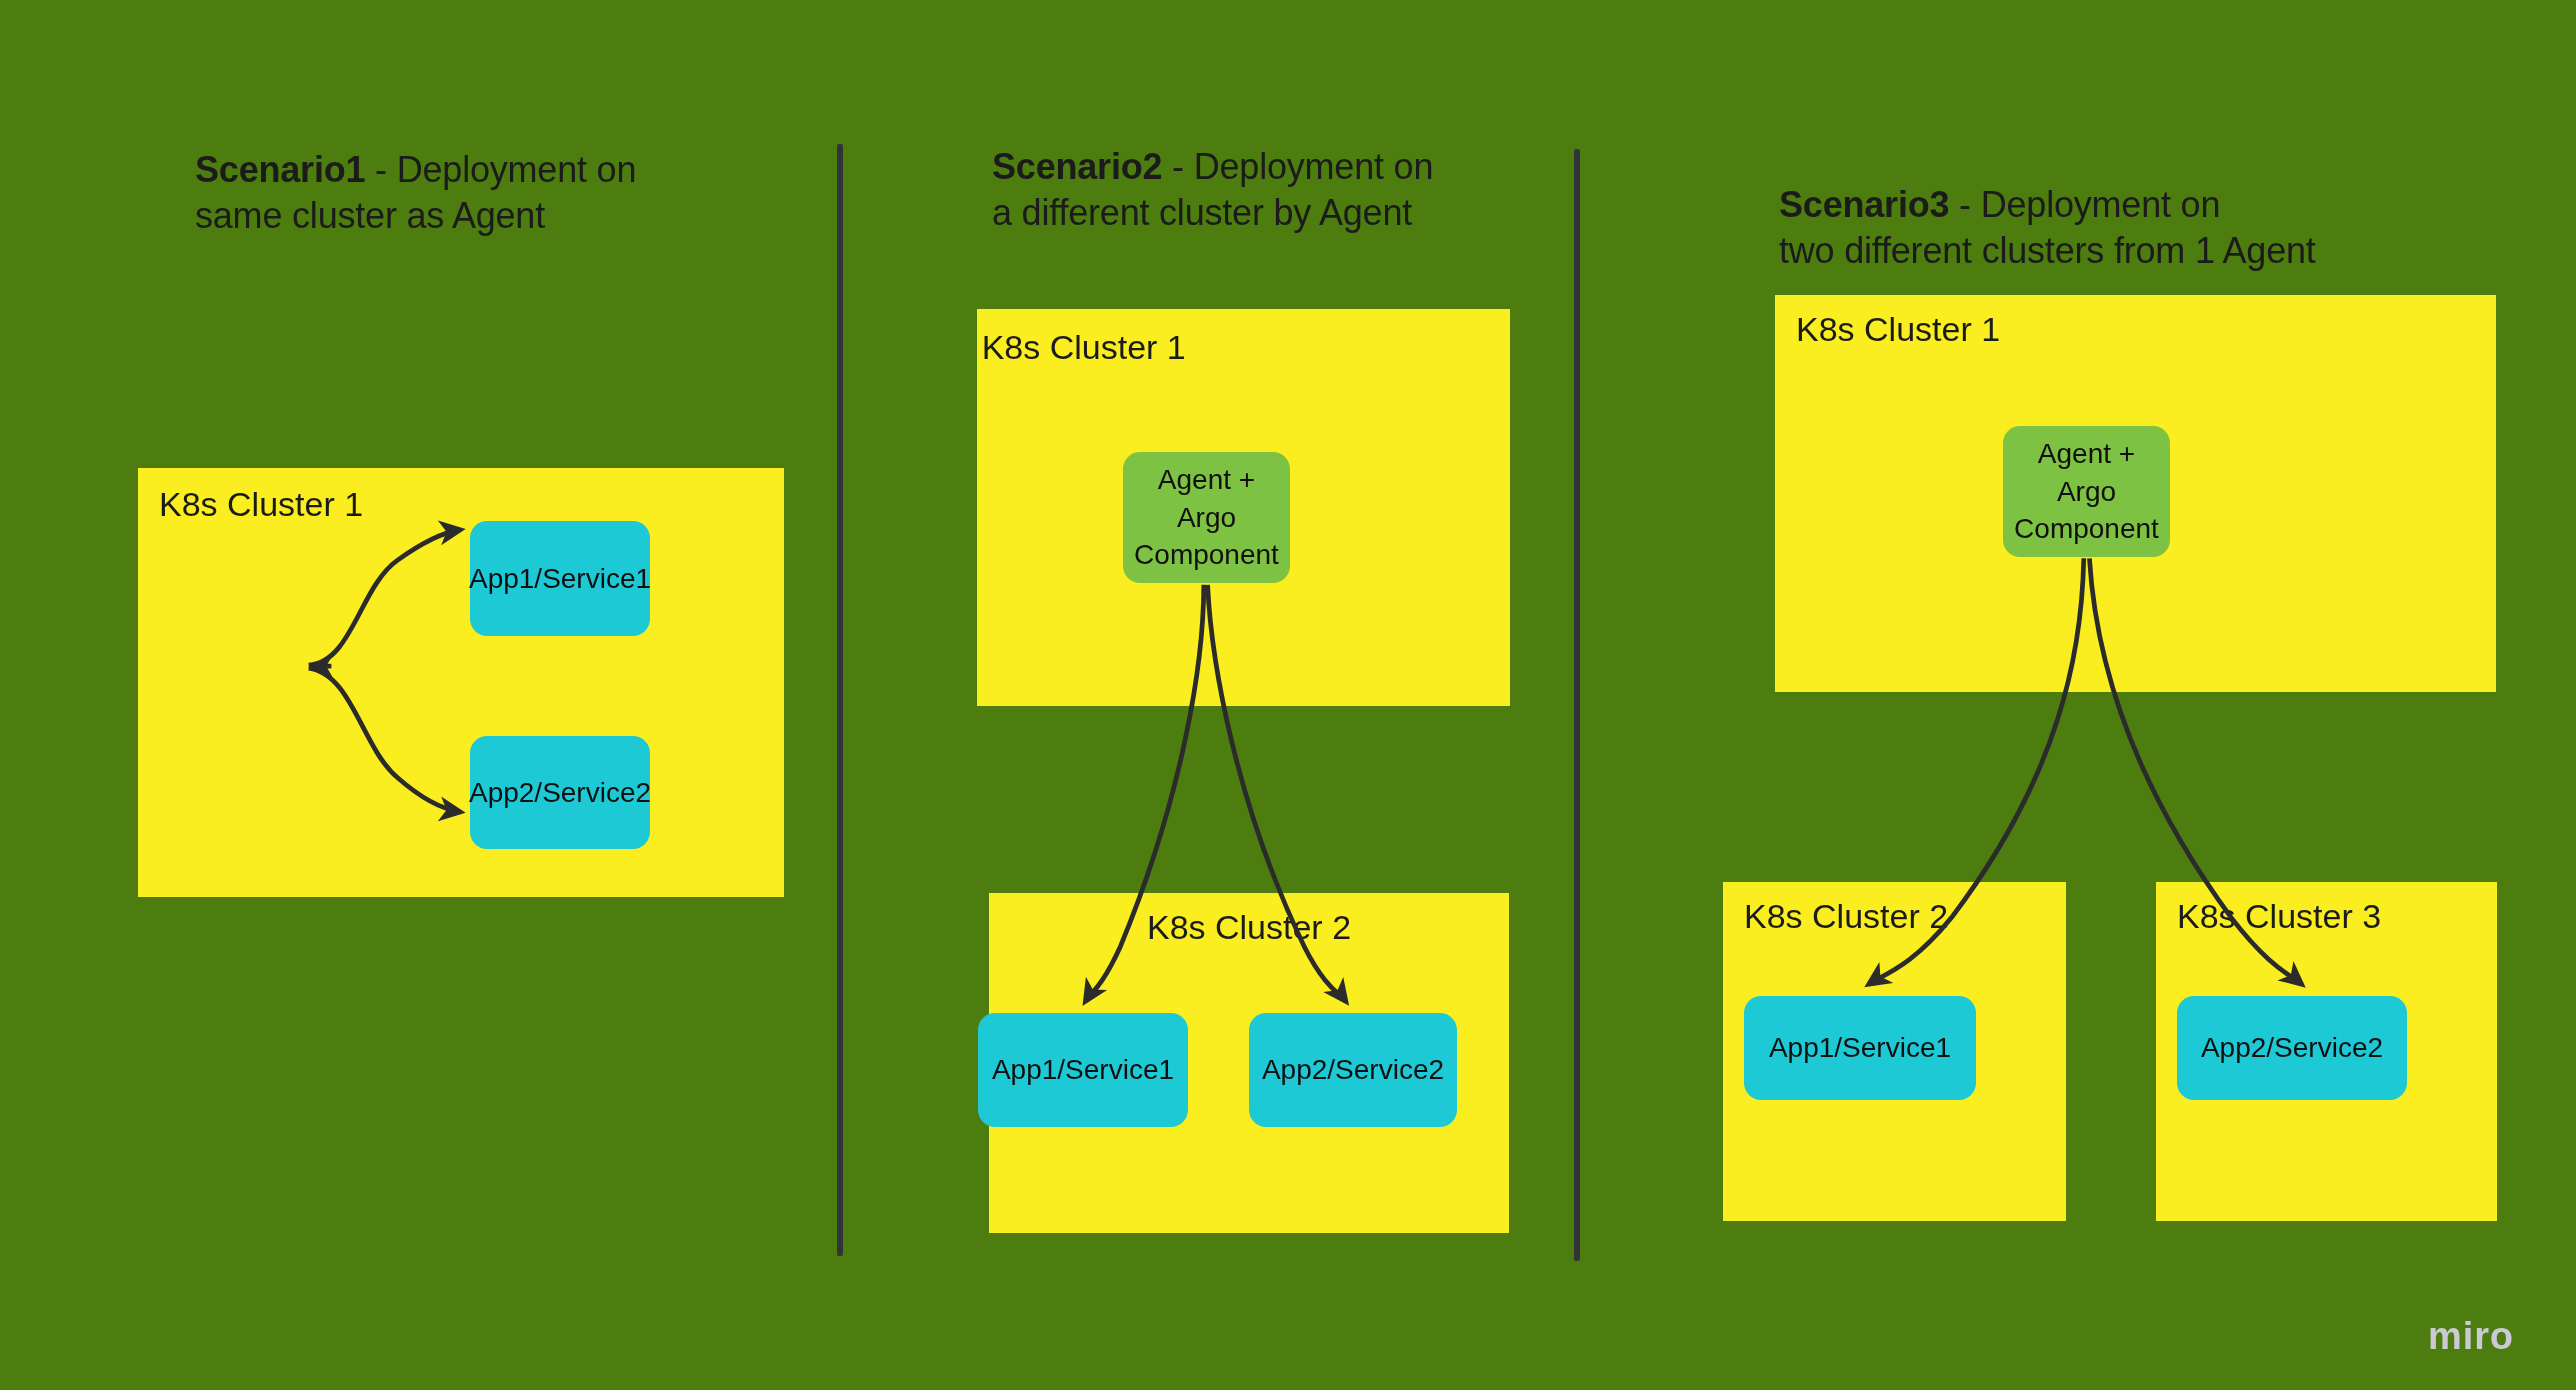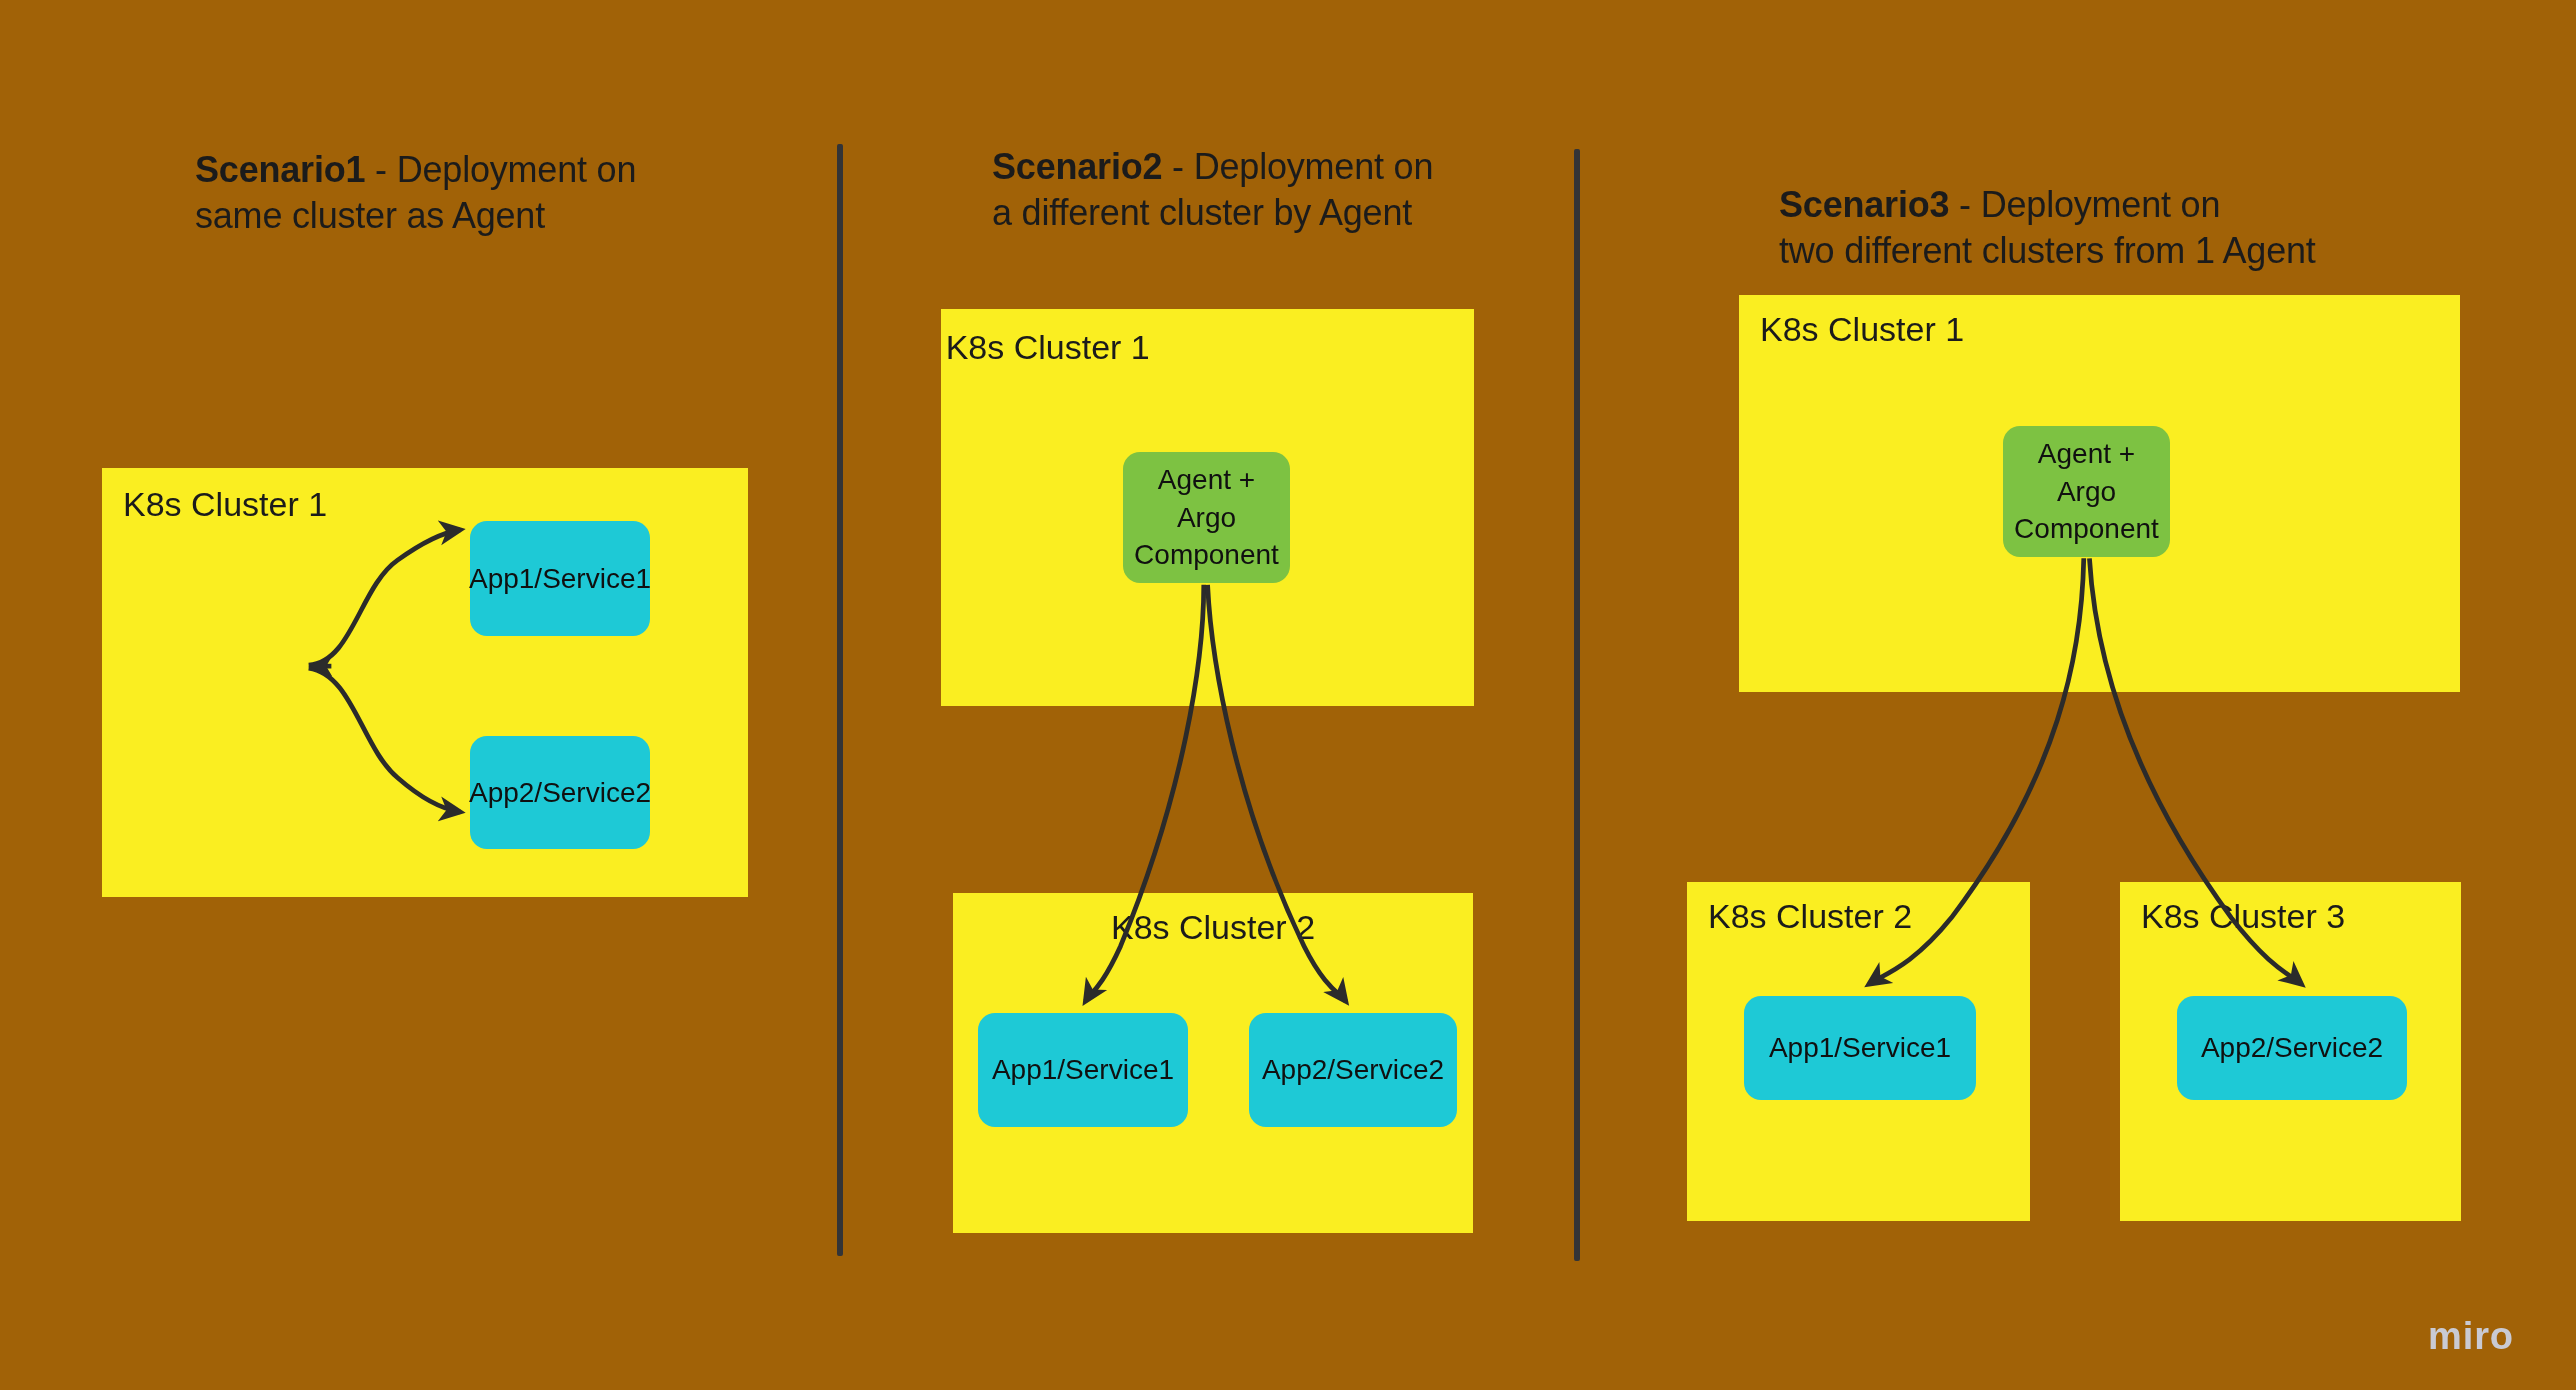--- a/index.html
+++ b/index.html
@@ -5,21 +5,21 @@
 <style>
   html, body {
     margin: 0;
     padding: 0;
     background: #f1f2f2;
   }
   #board {
     position: relative;
     width: 2576px;
     height: 1390px;
-    background: #a16207;
+    background: #4d7c0f;
     overflow: hidden;
     font-family: "Liberation Sans", sans-serif;
     color: #1a1a1a;
   }
 
   
   .scenario-title {
     position: absolute;
     font-size: 36px;
     line-height: 1.28;
@@ -41,20 +41,21 @@
     background: #333437;
     border-radius: 1.9px;
   }
   #divider-1 { left: 837px; top: 144px; height: 1112px; }
   #divider-2 { left: 1574px; top: 149px; height: 1112px; }
 
   
   .cluster {
     position: absolute;
     background: #faee21;
+    margin-left: 36px;
   }
   .cluster-label {
     position: absolute;
     font-size: 34px;
     line-height: 1;
     color: #1b1b1b;
     white-space: nowrap;
   }
   .cluster-label.centered {
     width: 100%;

